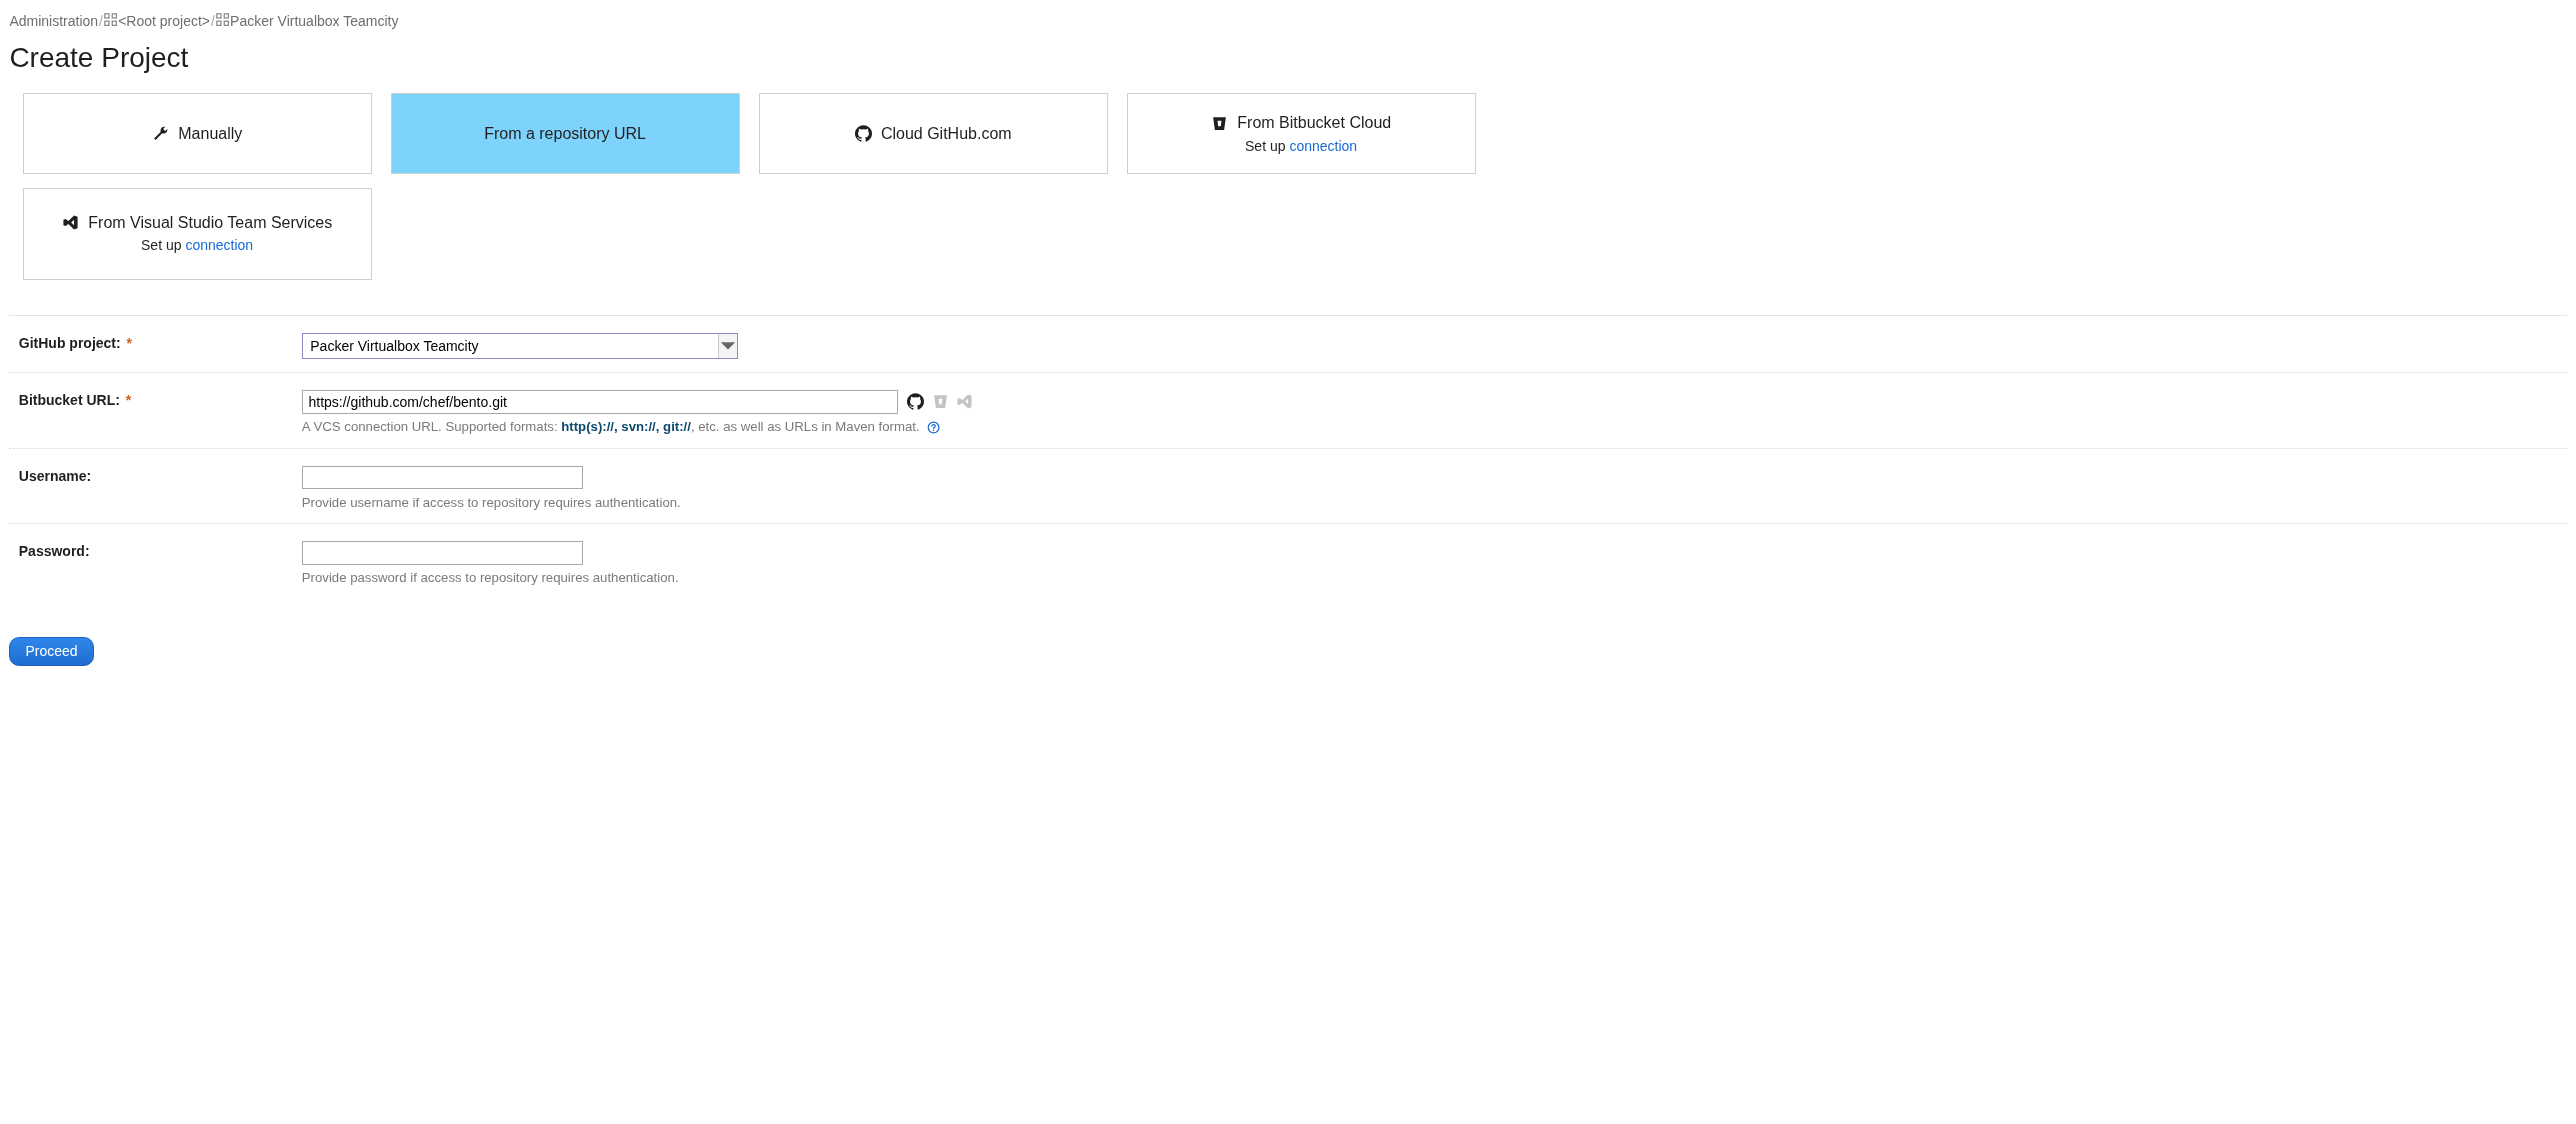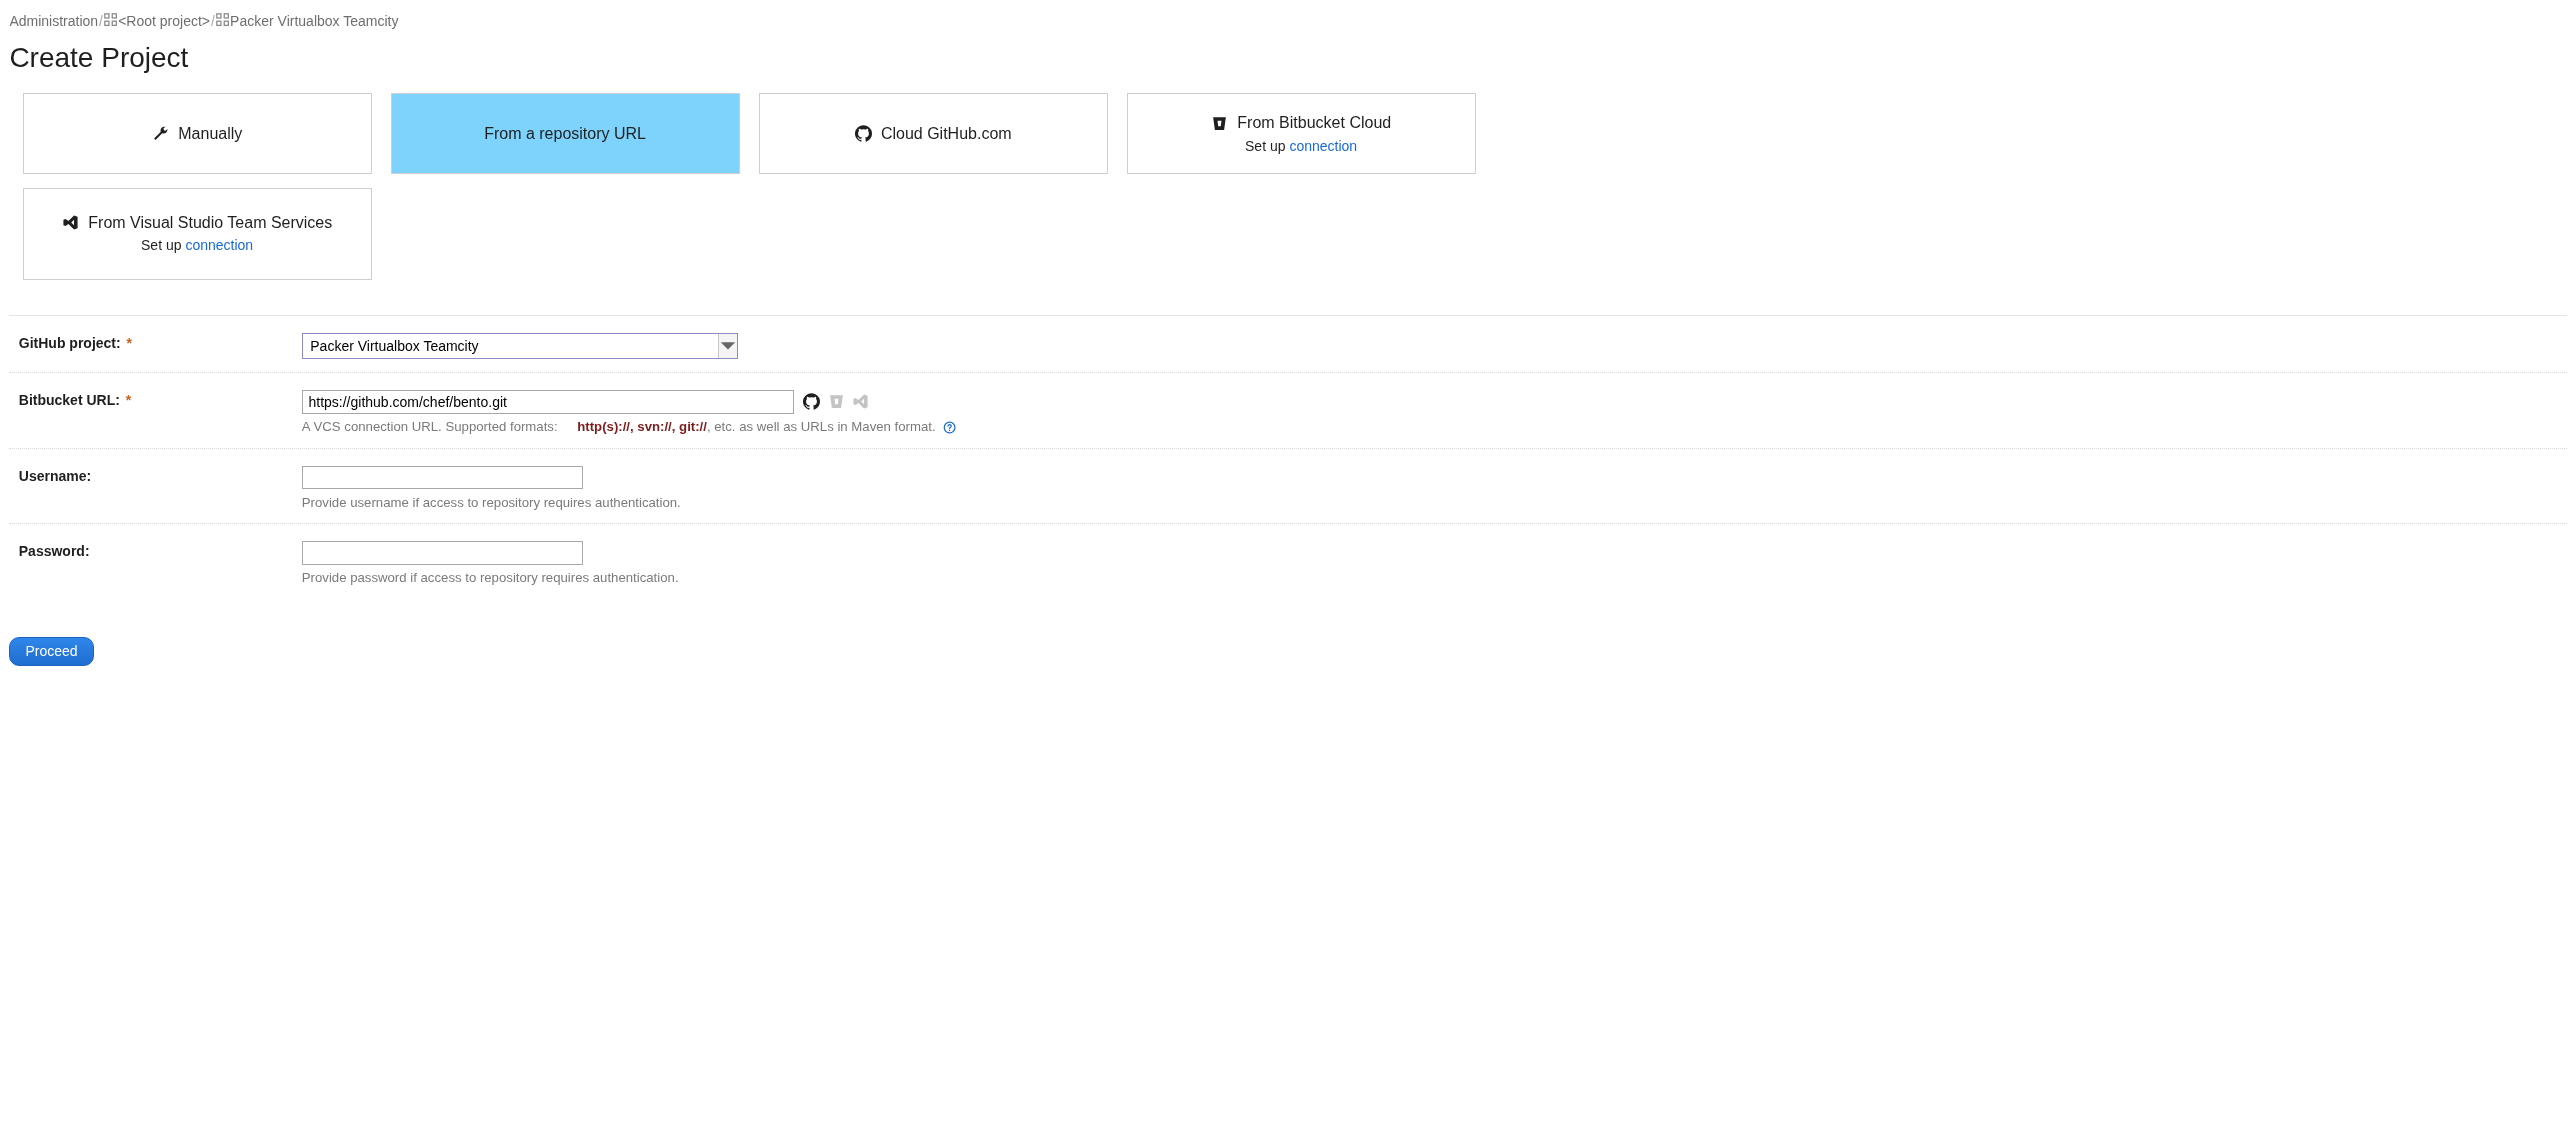--- a/index.html
+++ b/index.html
@@ -110,21 +110,21 @@
   }
   .req { color: #c9621f; font-weight: 600; margin-left: 1.9px; }
   .form-field-cell {
     flex: 1;
   }
   .hint {
     color: #7a7a7a;
     font-size: 13.2px;
     margin-top: 5.7px;
   }
-  .hint strong { color: #7f1d1d; font-weight: 600; margin-left: 16px; }
+  .hint strong { color: #0c4a6e; font-weight: 600; }
   .help-circle {
     display:inline-flex;
     vertical-align: middle;
     width:13.2px; height:13.2px;
     color:#1869d6;
     margin-left:3.8px;
   }
 
   .combo {
     display: flex;
@@ -155,21 +155,21 @@
     gap:9.4px;
   }
   input.text-input {
     border: 0.9px solid #a8a8a8;
     padding: 2.8px 5.7px;
     font-size: 14px;
     background:#fff;
     outline:none;
   }
   input.text-input.medium { width: 281px; }
-  input.text-input.wide { width: 492px; }
+  input.text-input.wide { width: 596px; }
   .vcs-icons {
     display:flex;
     gap:7.5px;
     align-items:center;
   }
   .vcs-icons .vicon {
     width:17px; height:17px;
     display:inline-flex;
     color:#c4c4c4;
   }

